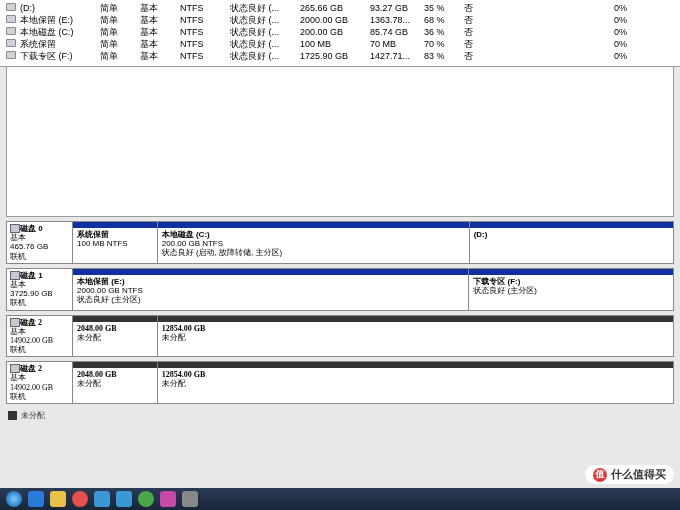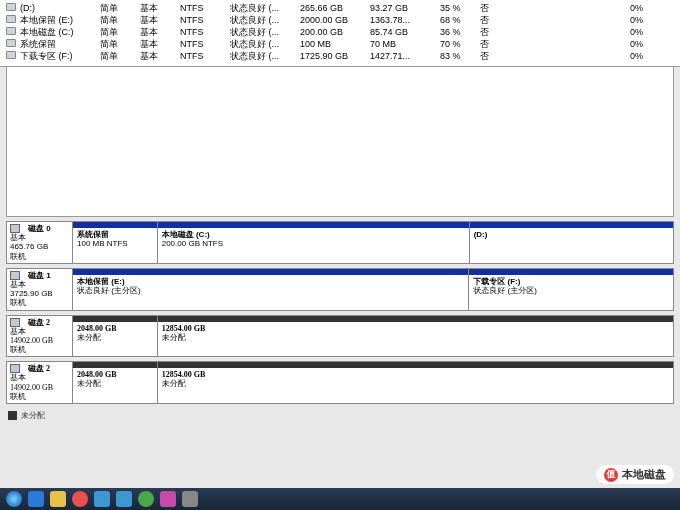--- a/index.html
+++ b/index.html
@@ -8,31 +8,31 @@
 .vol-row { display: flex; align-items: center; height: 12px; white-space: nowrap; }
 .vol-row > span { overflow: hidden; text-overflow: clip; }
 .c-icon { width: 14px; }
 .c-name { width: 80px; }
 .c-layout { width: 40px; }
 .c-type { width: 40px; }
 .c-fs { width: 50px; }
 .c-status { width: 70px; }
 .c-cap { width: 70px; }
 .c-free { width: 54px; }
-.c-pct { width: 40px; margin-left: 16px; }
+.c-pct { width: 40px; }
 .c-fault { width: 40px; }
 .c-x1 { width: 110px; }
 .c-x2 { width: 30px; }
 .drive-ico { display: inline-block; width: 10px; height: 8px; background: #d0d4da; border: 1px solid #888; border-radius: 1px; }
 .gap-pane { height: 150px; background: #fff; margin: 0 6px; border: 1px solid #999; border-top: none; }
 .disks { padding: 4px 6px 0 6px; }
 .disk-row { display: flex; border: 1px solid #888; margin-bottom: 4px; background: #fff; min-height: 42px; }
 .disk-row.short { min-height: 34px; font-family: Liberation Serif, serif; }
 .disk-label { width: 66px; min-width: 66px; border-right: 1px solid #888; padding: 2px 3px; display: flex; flex-direction: column; font-size: 8px; line-height: 1.15; }
-.disk-label .title { font-weight: bold; display: flex; align-items: center; gap: 8px; }
+.disk-label .title { font-weight: bold; display: flex; align-items: center; gap: 0; }
 .disk-ico { width: 10px; height: 9px; background: #c4cad4; border: 1px solid #666; }
 .parts { display: flex; flex: 1; }
 .part { border-right: 1px solid #888; display: flex; flex-direction: column; font-size: 8px; line-height: 1.15; }
 .part:last-child { border-right: none; }
 .part-head { height: 6px; background: #1030a0; }
 .part-head.gray { background: #333; }
 .part-body { padding: 2px 4px; flex: 1; }
 .legend { padding: 2px 8px; font-size: 8px; display: flex; align-items: center; gap: 4px; color: #333; }
 .sw { width: 9px; height: 9px; background: #333; display: inline-block; }
 .taskbar { position: absolute; left: 0; right: 0; bottom: 0; height: 22px; background: linear-gradient(#2a3b55, #18253a); display: flex; align-items: center; padding: 0 6px; gap: 6px; }
@@ -134,20 +134,21 @@
           <div class="part-body">
             <div><b>系统保留</b></div>
             <div>100 MB NTFS</div>
           </div>
         </div>
         <div class="part" style="flex: 52 1 0%;">
           <div class="part-head "></div>
           <div class="part-body">
             <div><b>本地磁盘 (C:)</b></div>
             <div>200.00 GB NTFS</div>
+            <div>状态良好 (启动, 故障转储, 主分区)</div>
           </div>
         </div>
         <div class="part" style="flex: 34 1 0%;">
           <div class="part-head "></div>
           <div class="part-body">
             <div><b>(D:)</b></div>
           </div>
         </div>
       </div>
     </div>
@@ -159,20 +160,21 @@
         </span>
         <span>基本</span>
         <span>3725.90 GB</span>
         <span>联机</span>
       </div>
       <div class="parts">
         <div class="part" style="flex: 66 1 0%;">
           <div class="part-head "></div>
           <div class="part-body">
             <div><b>本地保留 (E:)</b></div>
+            <div>2000.00 GB NTFS</div>
             <div>状态良好 (主分区)</div>
           </div>
         </div>
         <div class="part" style="flex: 34 1 0%;">
           <div class="part-head "></div>
           <div class="part-body">
             <div><b>下载专区 (F:)</b></div>
             <div>状态良好 (主分区)</div>
           </div>
         </div>
@@ -246,14 +248,14 @@
   <span class="tbico" style="background:#e85050;border-radius:50%"></span>
   <span class="tbico" style="background:#3c98d4"></span>
   <span class="tbico" style="background:#3c98d4"></span>
   <span class="tbico" style="background:#4aa84a;border-radius:50%"></span>
   <span class="tbico" style="background:#c84aa8"></span>
   <span class="tbico" style="background:#888"></span>
 </div>
 
 <div class="watermark">
   <span class="wm-badge">值</span>
-  <span>本地磁盘</span>
+  <span>什么值得买</span>
 </div>
 
 </body></html>

